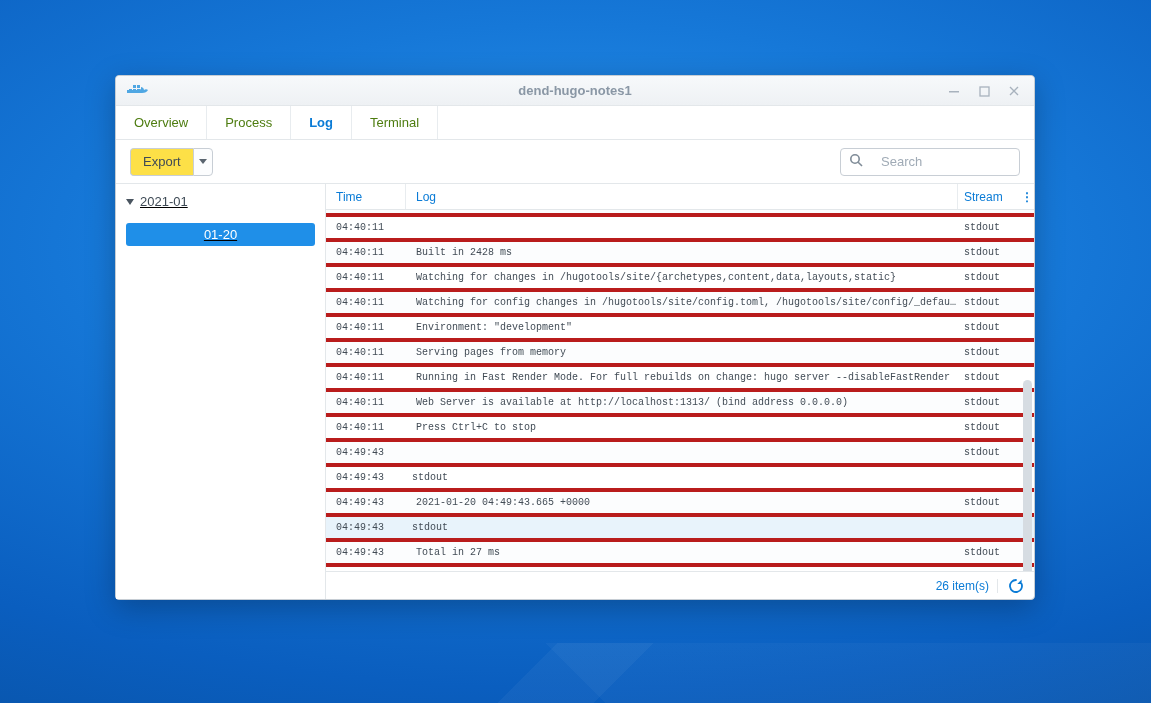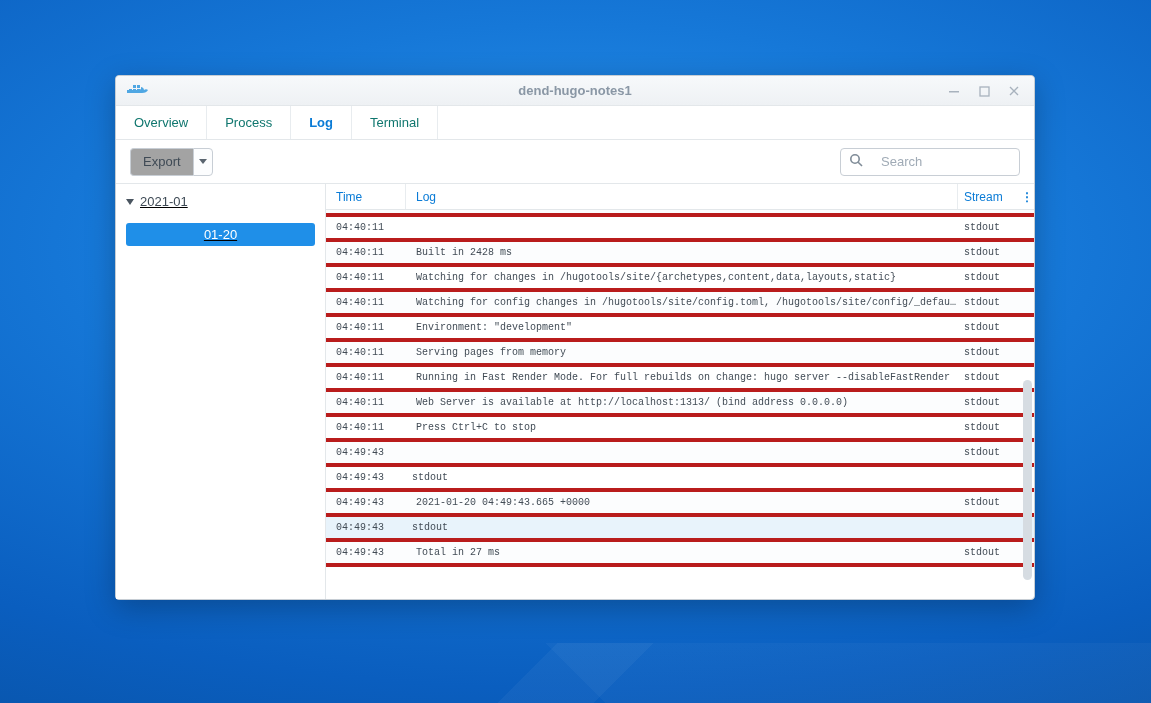--- a/index.html
+++ b/index.html
@@ -48,37 +48,37 @@
   .win-btn{
     width:28px; height:22px; display:flex;align-items:center;justify-content:center;
     color:#a8b2bd; cursor:pointer;
   }
   .tabbar{
     height:34px; border-bottom:1px solid #e3e7ea;
     display:flex; align-items:stretch; padding-left:0;
   }
   .tab{
     padding:0 18px; display:flex; align-items:center;
-    font-size:13px; color:#0f766e; cursor:pointer;
+    font-size:13px; color:#4d7c0f; cursor:pointer;
     border-right:1px solid #e8ecef;
   }
   .tab.active{ color:#0a7bd6; font-weight:700; }
   .toolbar{
     height:44px; border-bottom:1px solid #e3e7ea;
     display:flex; align-items:center; padding:0 14px;
     gap:8px;
   }
   .export-btn{
     display:flex; height:28px;
   }
   .export-main{
     border:1px solid #c8ced5; border-right:none;
     border-radius:4px 0 0 4px;
     padding:0 12px; display:flex;align-items:center;
-    font-size:13px; color:#3f4a55; background:#a3a3a3; cursor:pointer;
+    font-size:13px; color:#3f4a55; background:#fde047; cursor:pointer;
   }
   .export-drop{
     border:1px solid #c8ced5; border-radius:0 4px 4px 0;
     width:20px; display:flex;align-items:center;justify-content:center;
     background:#fcfdfe; cursor:pointer; color:#5a6570;
   }
   .spacer{flex:1}
   .searchbox{
     height:28px; width:180px;
     border:1px solid #c8ced5; border-radius:4px;
@@ -330,17 +330,26 @@
                 <div class="rc-time">04:49:43</div>
                 <div class="rc-log">Total in 27 ms</div>
                 <div class="rc-stream">stdout</div>
                 <div class="rc-scroll"></div>
               </div>
             </div>
           <div class="scrollbar-track">
             <div class="scrollbar-thumb"></div>
           </div>
         </div>
+        <div class="statusbar">
+          <span class="itemcount">26 item(s)</span>
+          <span class="refresh">
+            <svg width="16" height="16" viewBox="0 0 16 16">
+              <path d="M8 2 a6 6 0 1 0 5.6 3.9" fill="none" stroke="#0a7bd6" stroke-width="1.8" stroke-linecap="round"></path>
+              <path d="M13.6 1.5 L13.6 6 L9.3 6 Z" fill="#0a7bd6"></path>
+            </svg>
+          </span>
+        </div>
       </div>
     </div>
 
   </div>
 </div>
 
 </body></html>

